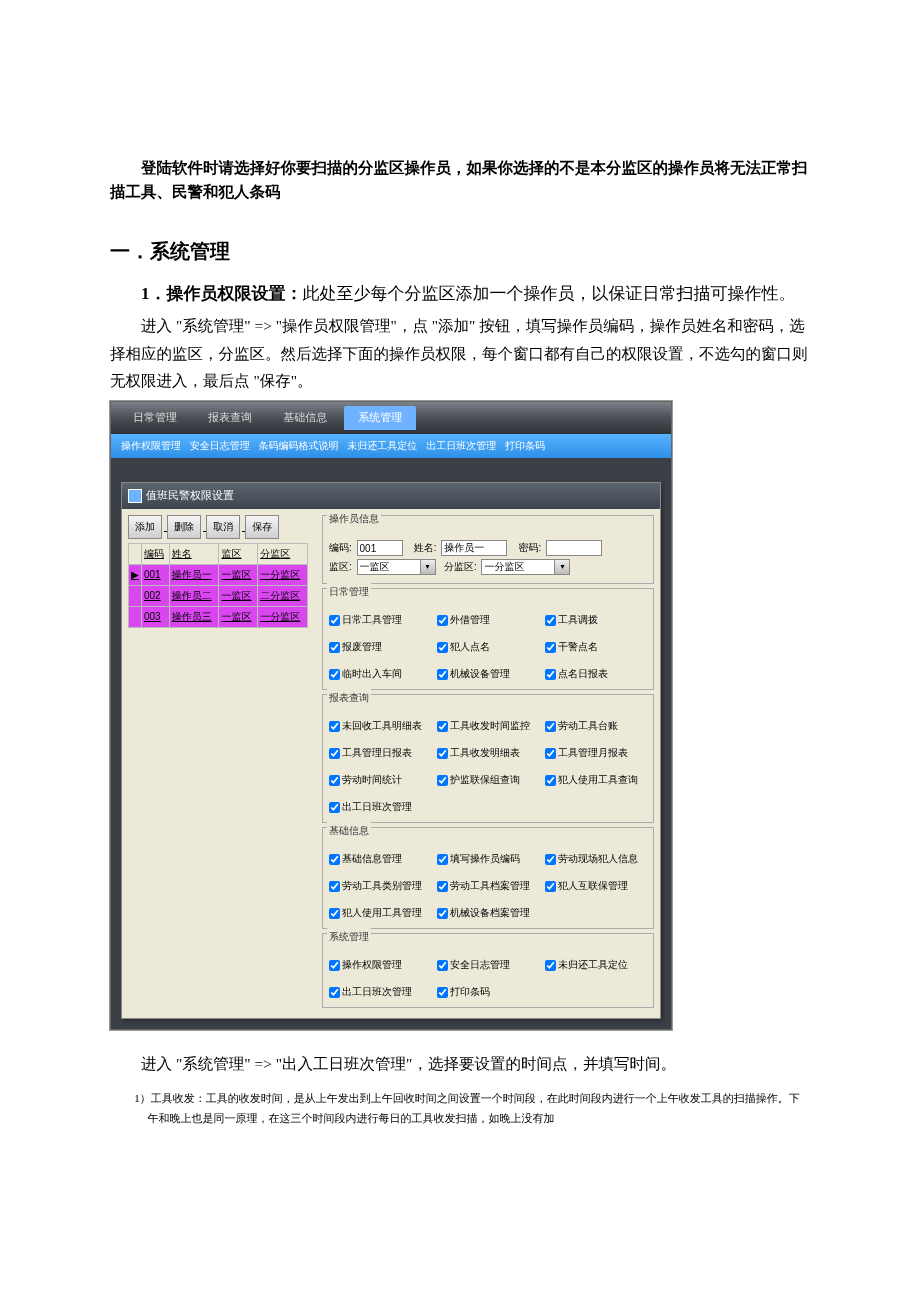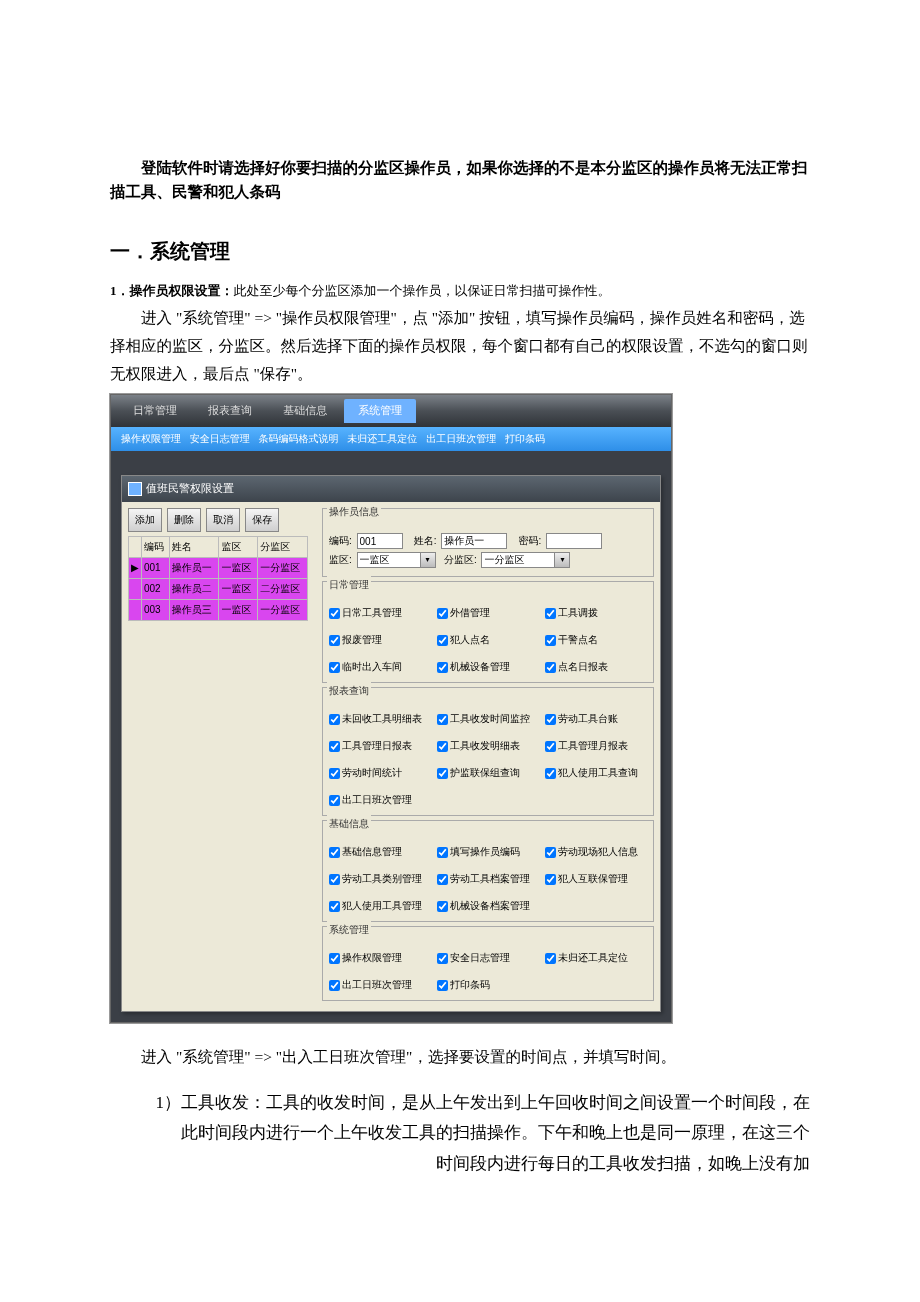--- a/index.html
+++ b/index.html
@@ -25,37 +25,37 @@
     font-weight: bold;
     font-family: "SimHei","黑体",sans-serif;
   }
   h2.section-heading {
     font-family: "SimHei","黑体",sans-serif;
     font-weight: bold;
     font-size: 20px;
     margin: 12px 0 10px 0;
   }
   .num-item {
-    font-size: 13px;
+    font-size: 17px;
     margin-bottom: 2px;
+    margin-left: 31px;
   }
   .num-item .label {
     font-weight: bold;
   }
   .body-para {
     font-size: 15.5px;
     text-indent: 2em;
     margin: 0 0 2px 0;
   }
   .sub-item {
-    font-size: 17px;
+    font-size: 11px;
     margin-left: 2.2em;
     text-indent: -1.2em;
     padding-left: 1.2em;
-    text-align: right;
   }
 
   
   .ui-shot {
     font-family: "SimSun","宋体",sans-serif;
     font-size: 11px;
     width: 560px;
     margin: 6px 0 20px 0;
     background: #d4d0c8;
     border: 1px solid #666;
@@ -106,21 +106,21 @@
     width: 12px; height: 12px;
     background: #6fb2ff;
     margin-right: 4px;
     border: 1px solid #fff;
   }
   .ui-window-body {
     display: flex;
     padding: 6px;
     gap: 6px;
   }
-  .ui-col-left { width: 180px; }
+  .ui-col-left { width: 180px; text-decoration: underline; }
   .ui-col-right { flex: 1; margin-left: 8px; }
   .ui-toolbar {
     margin-bottom: 4px;
   }
   .ui-btn {
     display: inline-block;
     background: linear-gradient(to bottom, #f5f5f5, #cfcfcf);
     border: 1px solid #888;
     font-size: 10px;
     padding: 2px 6px;

